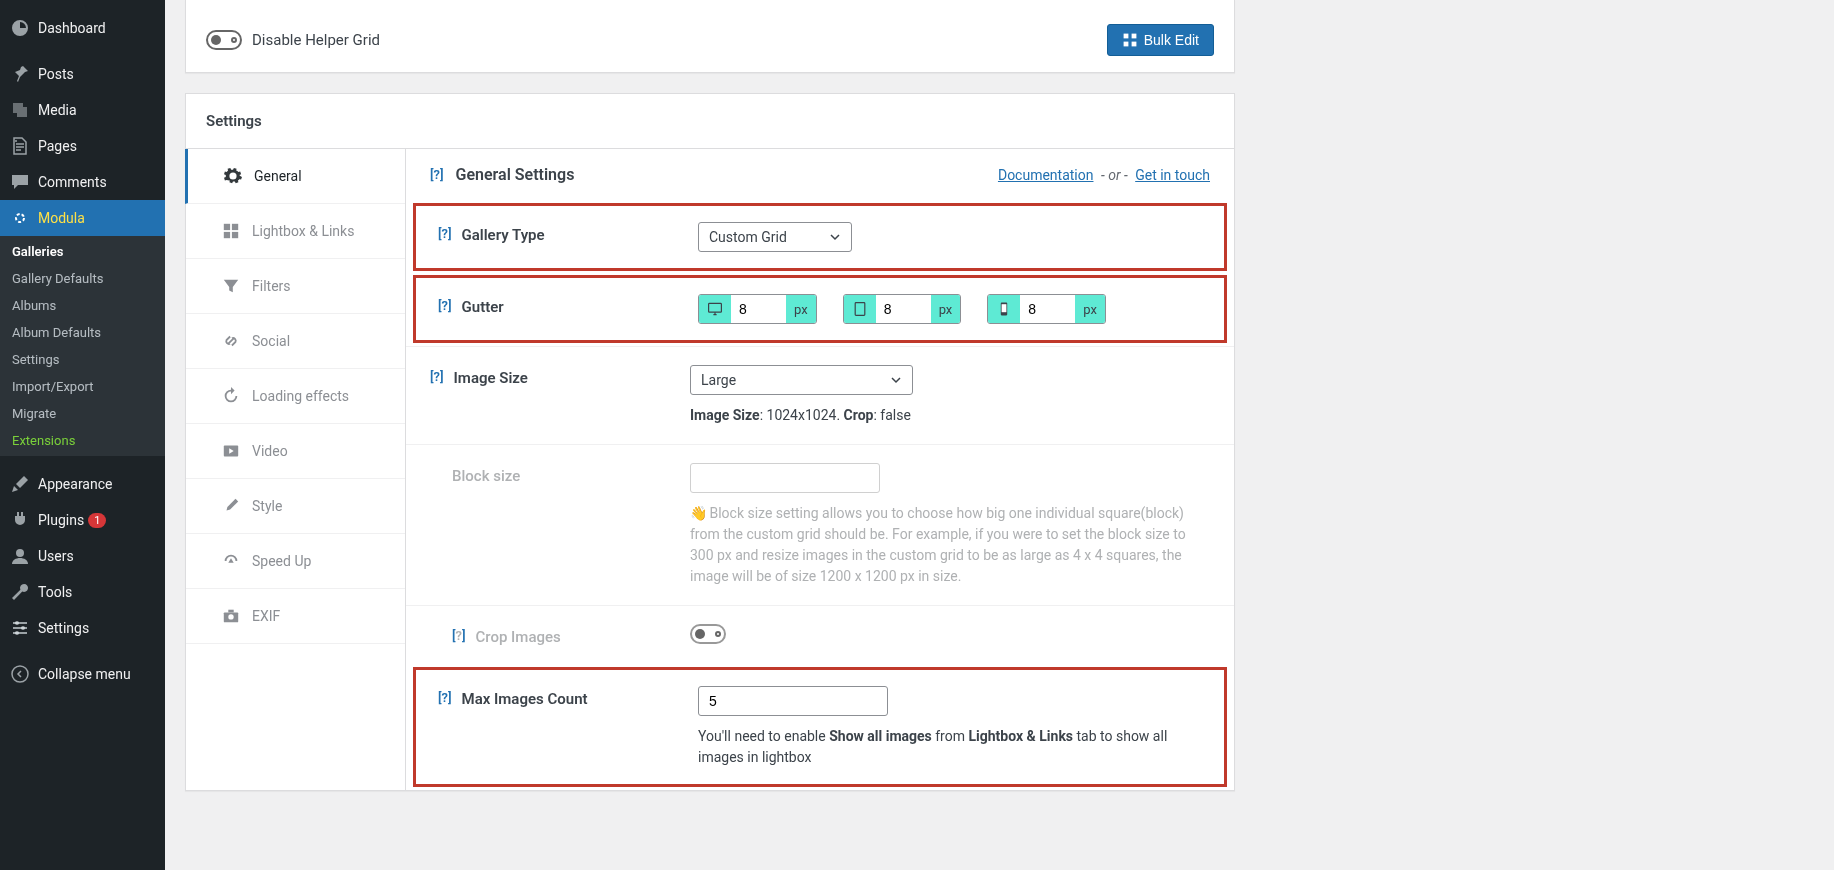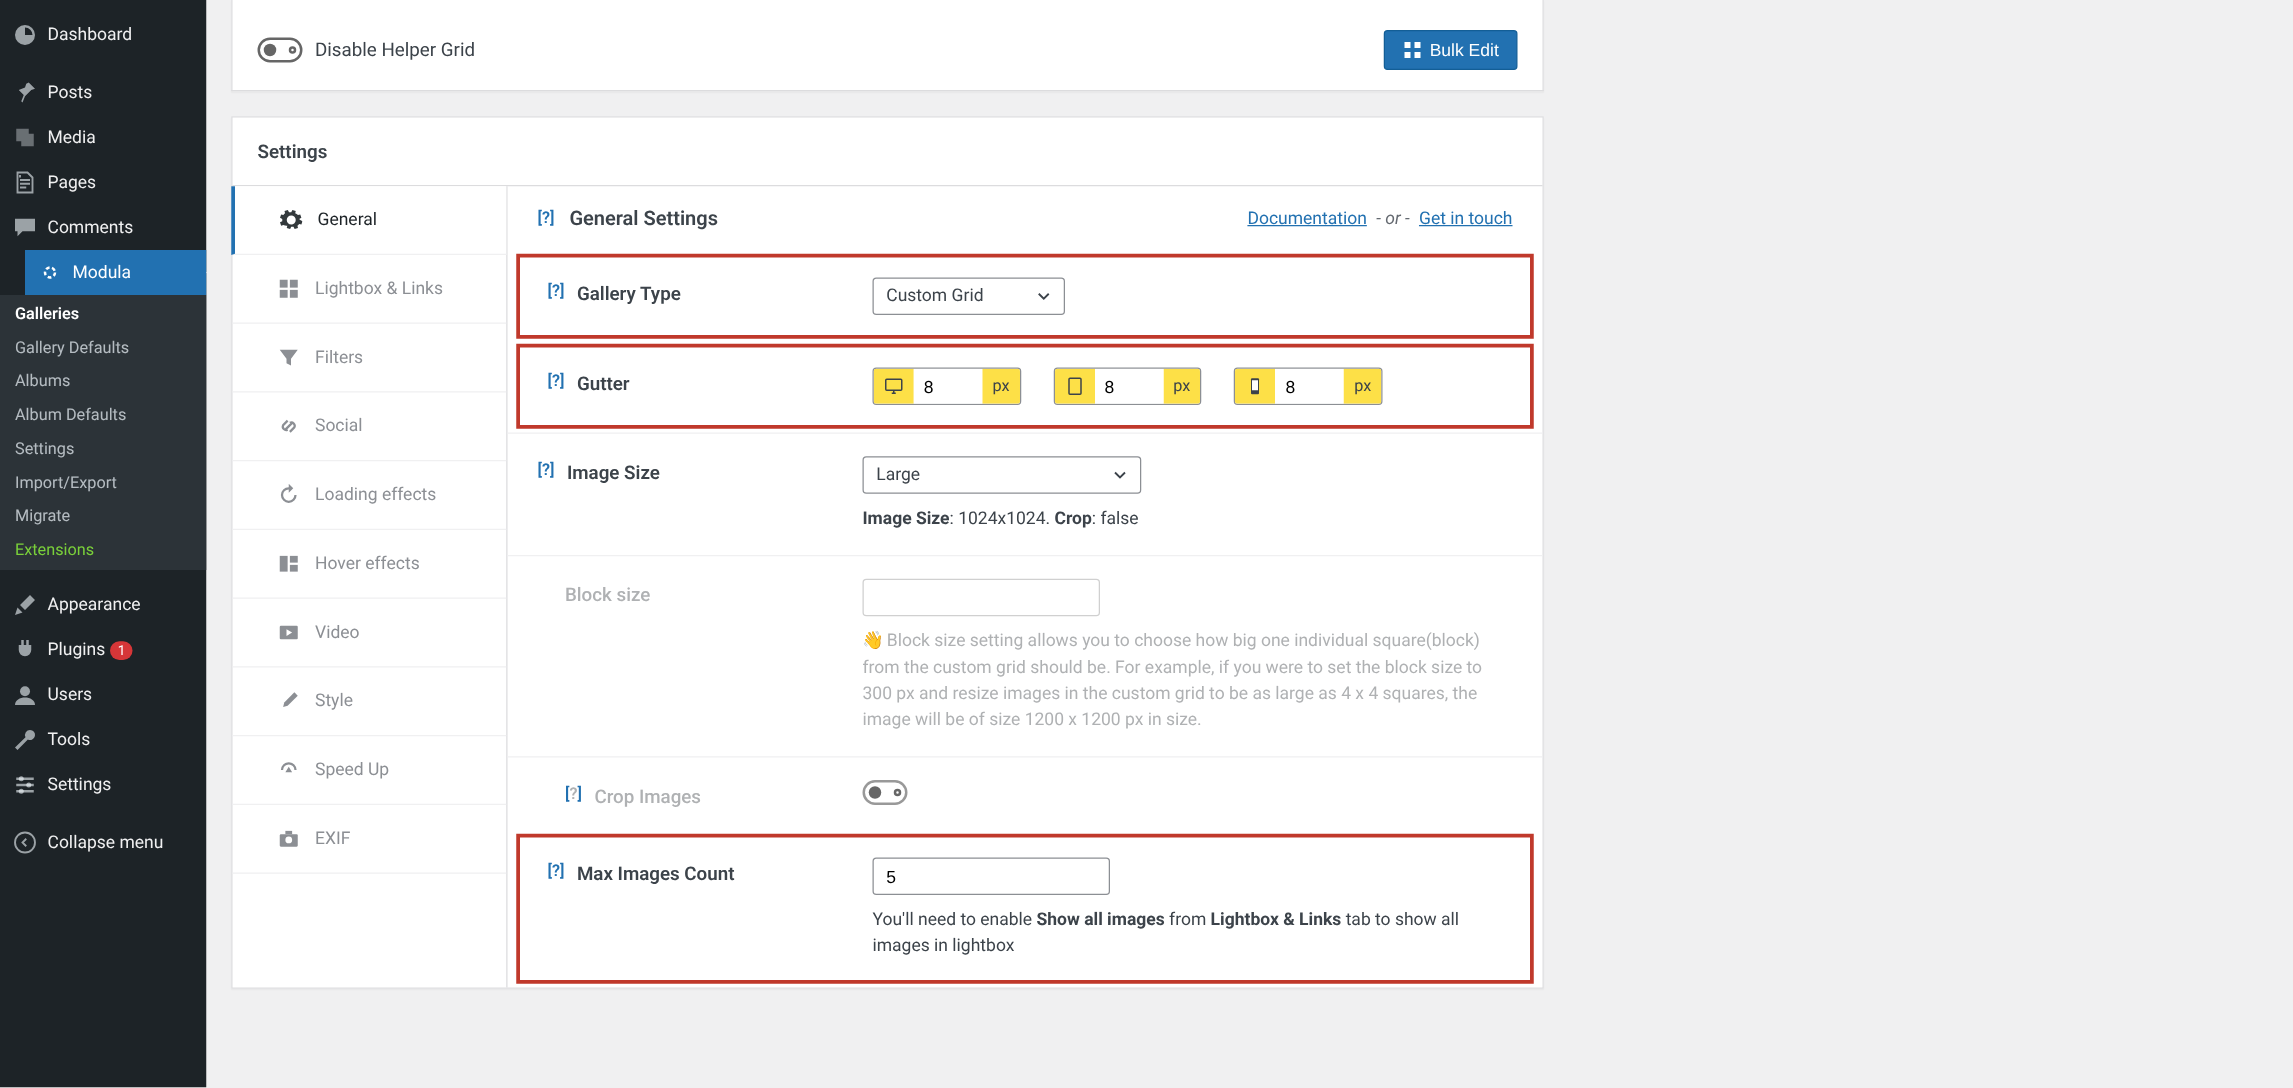--- a/index.html
+++ b/index.html
@@ -20,21 +20,21 @@
 }
 .sidebar-item {
   display: flex;
   align-items: center;
   padding: 8px 10px;
   color: #f0f0f1;
   cursor: pointer;
   font-size: 14px;
   position: relative;
 }
-.sidebar-item.active { background: #2271b1; color: #ffffff; margin-left: 20px; }
+.sidebar-item.active { background: #2271b1; color: #fde047; }
 .sidebar-item.active::after {
   content:"";
   position:absolute; right:-8px; top:50%;
   transform:translateY(-50%);
   border:8px solid transparent;
   border-right-color:#f0f0f1;
 }
 .sidebar-item .icon { width: 20px; height: 20px; margin-right: 8px; display:flex; align-items:center; justify-content:center;}
 .sidebar-item .icon svg { width:20px; height:20px; fill:rgba(240,246,252,0.6);}
 .sidebar-item.active .icon svg { fill:#fff;}
@@ -83,21 +83,21 @@
 .field-label { width:260px; display:flex; align-items:flex-start; gap:10px; font-size:15px; font-weight:600; padding-top:4px;}
 .field-label.dim { color:#afb1b3; font-weight:500;}
 .field-control { flex:1;}
 .select-box { border:1px solid #8c8f94; border-radius:3px; padding:6px 10px; font-size:14px; background:#fff; display:flex; align-items:center; justify-content:space-between; cursor:pointer;}
 .select-sm { width:154px;}
 .select-md { width:223px;}
 .input-text { border:1px solid #8c8f94; border-radius:3px; padding:6px 10px; font-size:14px; width:190px;}
 .input-text.dim { border-color:#d0d0d0; width:190px;}
 .gutter-group { display:flex; gap:26px;}
 .gutter-item { display:flex; border:1px solid #8c8f94; border-radius:3px; overflow:hidden; background:#fff;}
-.gutter-item .addon { background:#fde047; padding:6px 8px; display:flex; align-items:center; color:#3c434a; font-size:13px;}
+.gutter-item .addon { background:#5eead4; padding:6px 8px; display:flex; align-items:center; color:#3c434a; font-size:13px;}
 .gutter-item .addon svg { width:16px; height:16px; fill:#3c434a;}
 .gutter-item input { border:none; width:55px; padding:6px 8px; font-size:14px; outline:none;}
 .desc { font-size:14px; color:#3c434a; margin-top:10px; line-height:1.5;}
 .desc.dim { color:#afb1b3;}
 .chevron-down { width:12px; height:12px; }
 .indent { padding-left:22px;}
 </style>
 </head>
 <body>
 
@@ -268,28 +268,20 @@
           <svg viewBox="0 0 20 20">
               <path d="M7 13l6-6M9 5l-4 4a3 3 0 004 4M11 15l4-4a3 3 0 00-4-4" fill="none" stroke="#8c8f94" stroke-width="2"></path>
             </svg>
           <span>Social</span>
         </div>
         <div class="tab-item">
           <svg viewBox="0 0 20 20">
               <path d="M10 3a7 7 0 107 7h-2a5 5 0 11-5-5v3l4-4-4-4z"></path>
             </svg>
           <span>Loading effects</span>
-        </div>
-        <div class="tab-item">
-          <svg viewBox="0 0 20 20">
-              <rect x="2" y="3" width="7" height="14"></rect>
-              <rect x="11" y="3" width="7" height="6"></rect>
-              <rect x="11" y="11" width="7" height="6"></rect>
-            </svg>
-          <span>Hover effects</span>
         </div>
         <div class="tab-item">
           <svg viewBox="0 0 20 20">
               <rect x="2" y="4" width="16" height="12" rx="1" fill="#8c8f94"></rect>
               <path d="M8 7l5 3-5 3z" fill="#fff"></path>
             </svg>
           <span>Video</span>
         </div>
         <div class="tab-item">
           <svg viewBox="0 0 20 20">

